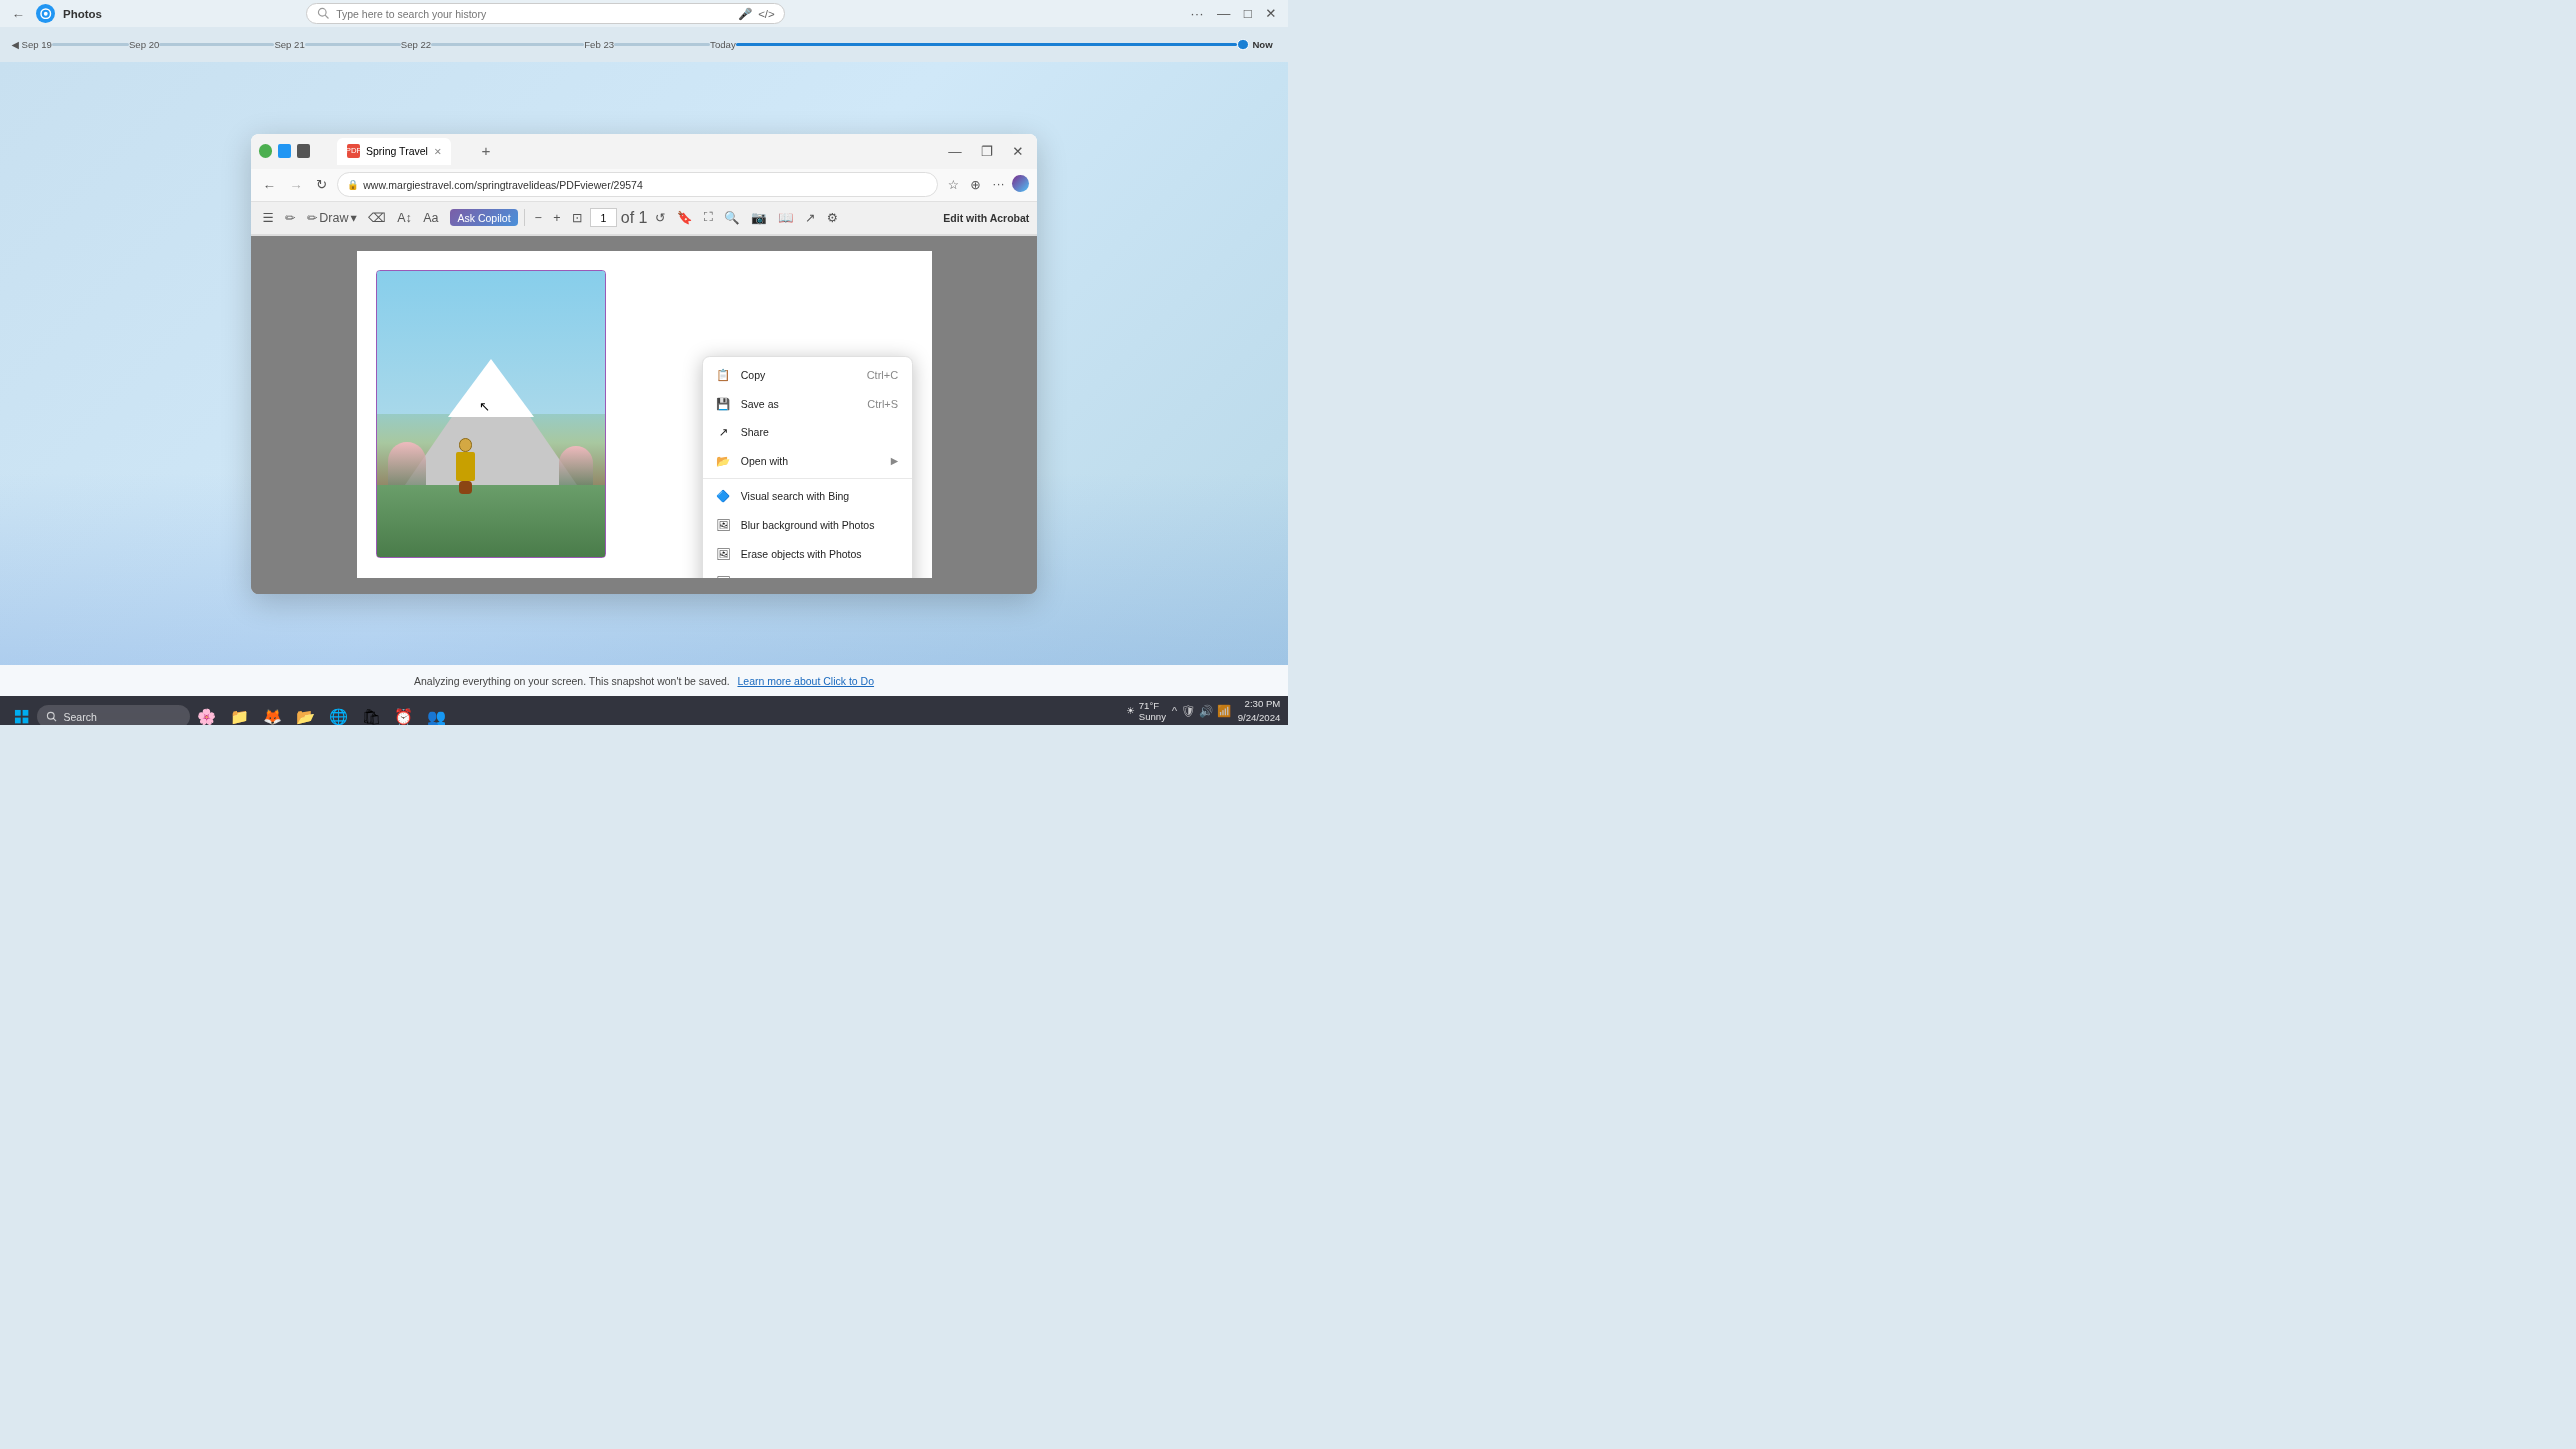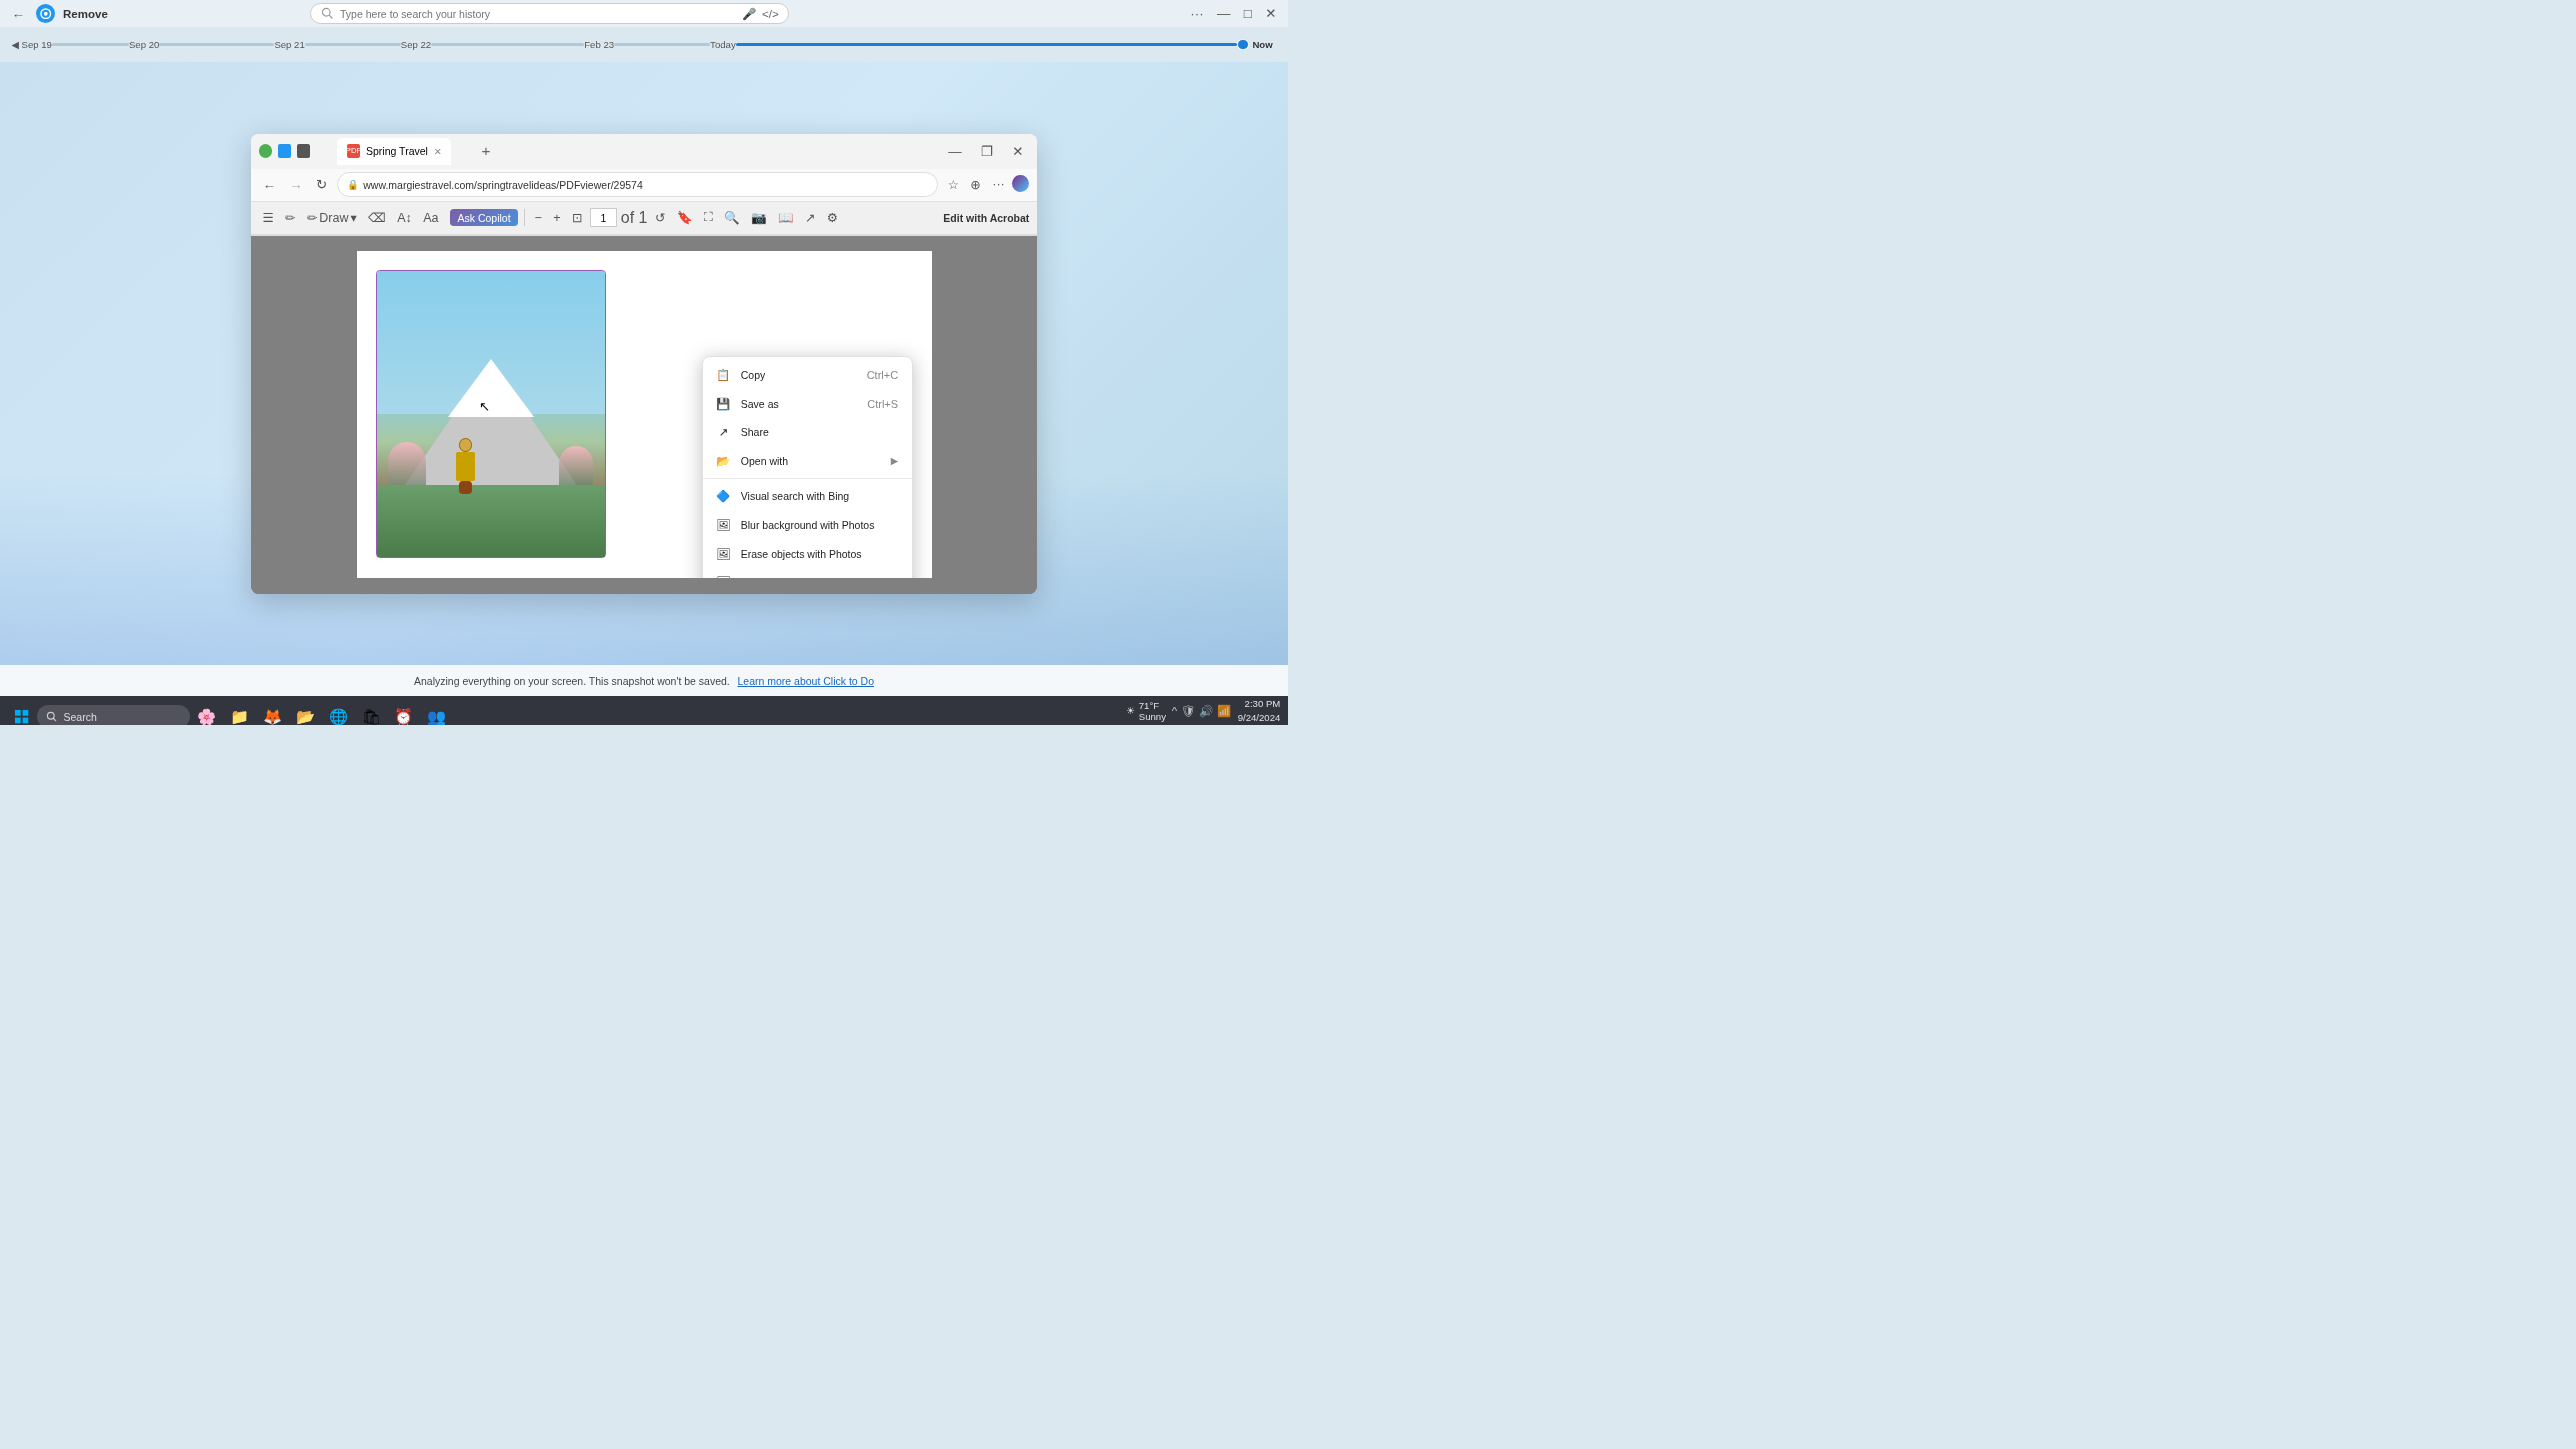--- a/index.html
+++ b/index.html
@@ -490,21 +490,21 @@
 <body>
 
 <div class="taskbar-top">
   <span class="back-btn">←</span>
   <div class="recall-icon">
     <svg width="11.5" height="11.5" viewBox="0 0 12 12">
       <circle cx="6" cy="6" r="5" fill="none" stroke="white" stroke-width="1.5"></circle>
       <circle cx="6" cy="6" r="2" fill="white"></circle>
     </svg>
   </div>
-  <span class="recall-title">Remove</span>
+  <span class="recall-title">Photos</span>
   <div class="search-bar-top">
     <svg class="icon-svg" viewBox="0 0 14 14" fill="none">
       <circle cx="5.5" cy="5.5" r="4" stroke="#999" stroke-width="1.2"></circle>
       <line x1="8.5" y1="8.5" x2="12" y2="12" stroke="#999" stroke-width="1.2"></line>
     </svg>
     <input type="text" placeholder="Type here to search your history" style="">
     <span style="font-size:11.5px;color:#666;">🎤</span>
     <span style="font-size:11.5px;color:#666;">&lt;/&gt;</span>
   </div>
   <div class="top-controls">

